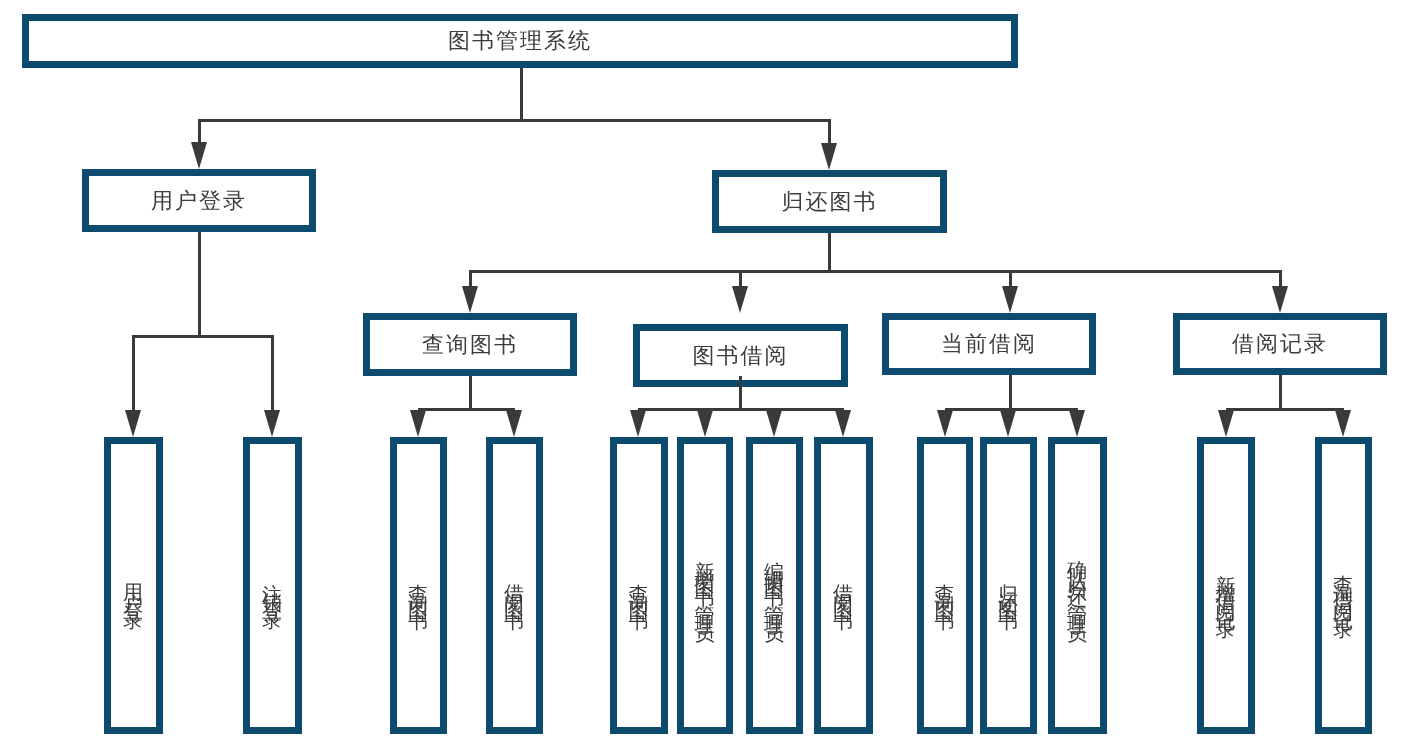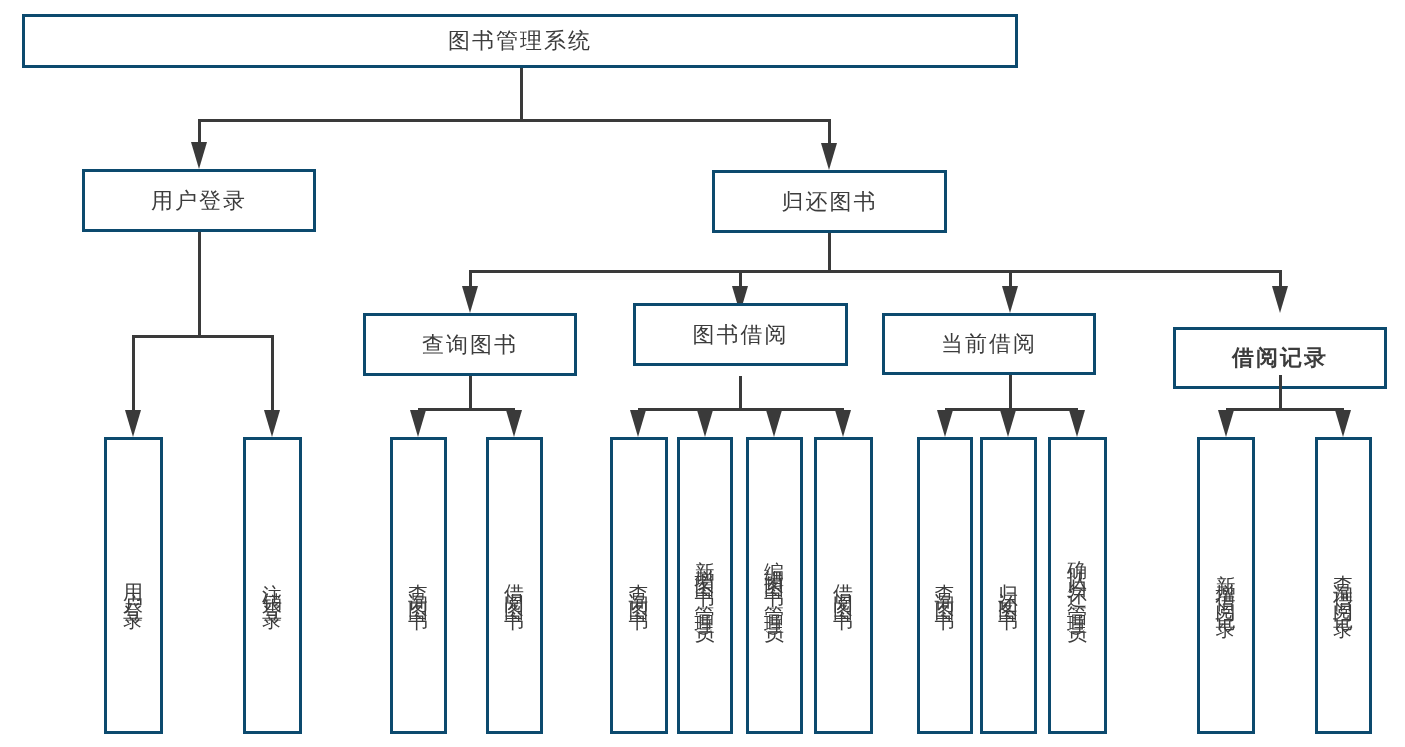--- a/index.html
+++ b/index.html
@@ -3,21 +3,21 @@
 <meta charset="utf-8">
 <style>
   html,body{margin:0;padding:0;background:#ffffff;}
   .stage{
     position:relative;width:1405px;height:747px;background:#ffffff;overflow:hidden;
     font-family:"Liberation Sans",sans-serif;
   }
   
   .box{
     position:absolute;box-sizing:border-box;background:#ffffff;
-    border:3px solid #0c4a6e;color:#3c3c3c;
+    border:7px solid #0c4a6e;color:#3c3c3c;
     display:flex;align-items:center;justify-content:center;
   }
   .hbox{font-size:22px;letter-spacing:2px;white-space:nowrap;}
   .vbox{
     writing-mode:vertical-rl;text-orientation:mixed;
     font-size:20px;letter-spacing:9px;line-height:1;
   }
   
   .v{position:absolute;width:3px;background:#3a3a3a;}
   .h{position:absolute;height:3px;background:#3a3a3a;}
@@ -61,23 +61,23 @@
   <div class="v" style="left:469px;top:270px;height:19px;"></div>
   <div class="arr" style="left:462px;top:286px;"></div>
   <div class="v" style="left:739px;top:270px;height:19px;"></div>
   <div class="arr" style="left:732px;top:286px;"></div>
   <div class="v" style="left:1009px;top:270px;height:19px;"></div>
   <div class="arr" style="left:1002px;top:286px;"></div>
   <div class="v" style="left:1279px;top:270px;height:19px;"></div>
   <div class="arr" style="left:1272px;top:286px;"></div>
 
   <div class="box hbox" style="left:363px;top:313px;width:214px;height:63px;">查询图书</div>
-  <div class="box hbox" style="left:633px;top:303px;width:215px;height:63px;">图书借阅</div>
+  <div class="box hbox" style="left:633px;top:324px;width:215px;height:63px;">图书借阅</div>
   <div class="box hbox" style="left:882px;top:313px;width:214px;height:62px;">当前借阅</div>
-  <div class="box hbox" style="left:1173px;top:327px;width:214px;height:62px;font-weight:bold;">借阅记录</div>
+  <div class="box hbox" style="left:1173px;top:313px;width:214px;height:62px;">借阅记录</div>
 
   <div class="v" style="left:469px;top:376px;height:34px;"></div>
   <div class="h" style="left:418px;top:408px;width:97px;"></div>
   <div class="arr" style="left:410px;top:410px;"></div>
   <div class="arr" style="left:506px;top:410px;"></div>
 
   <div class="v" style="left:739px;top:376px;height:34px;"></div>
   <div class="h" style="left:638px;top:408px;width:206px;"></div>
   <div class="arr" style="left:630px;top:410px;"></div>
   <div class="arr" style="left:697px;top:410px;"></div>

